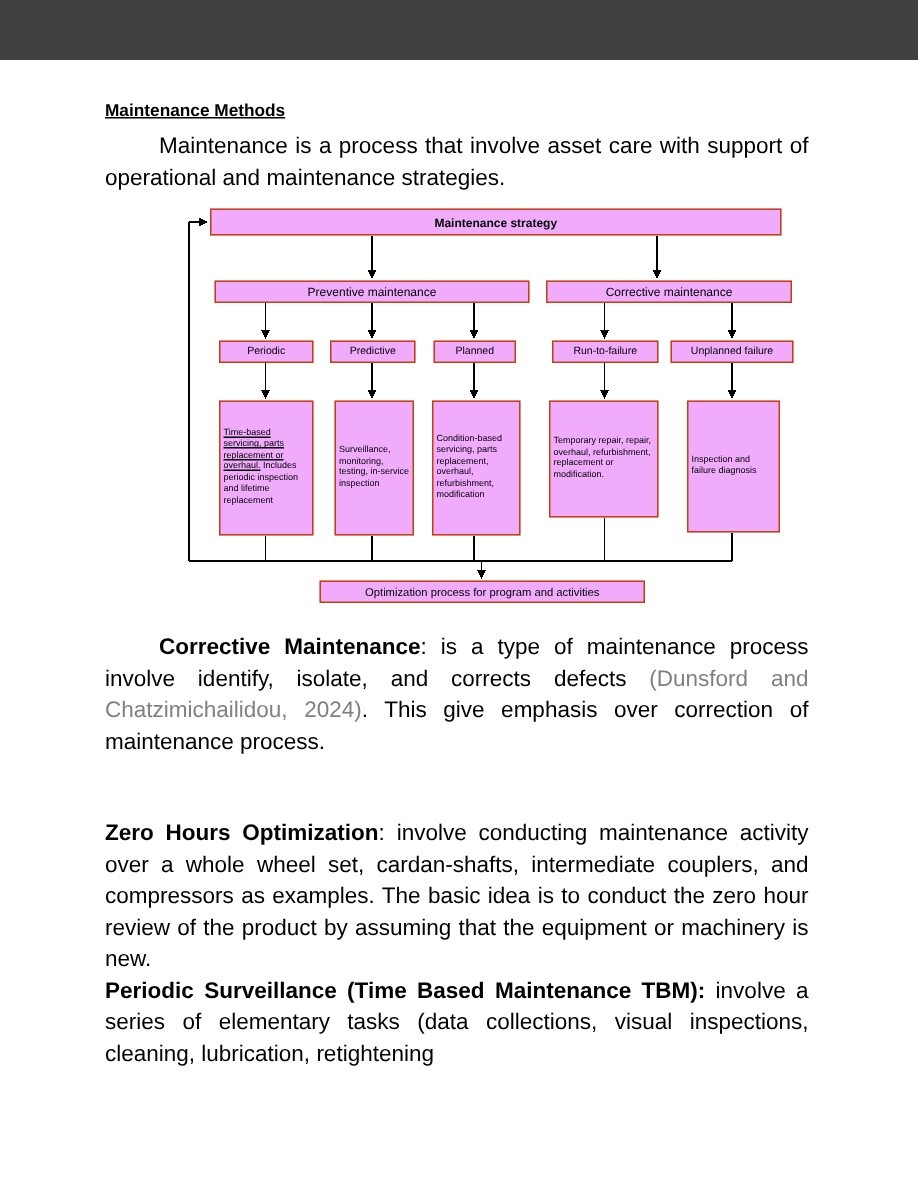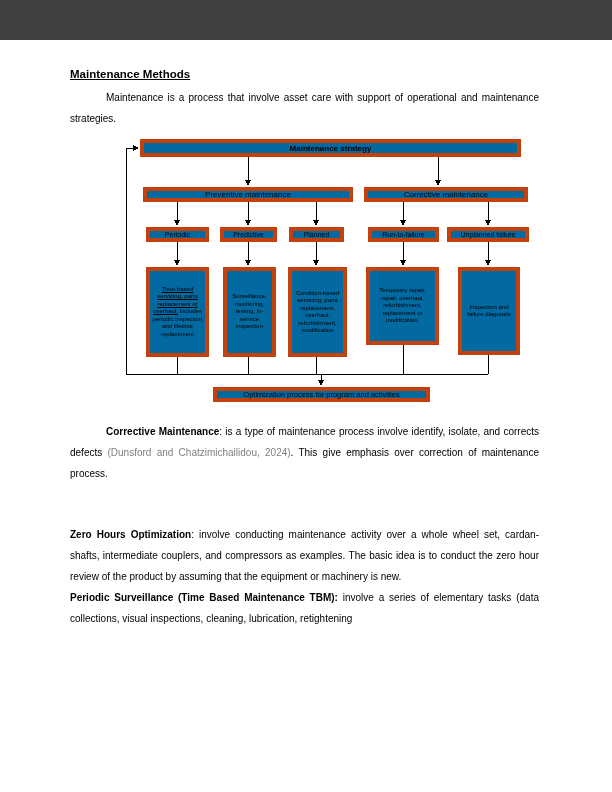--- a/index.html
+++ b/index.html
@@ -19,40 +19,40 @@
     width: 612px; height: 792px;
     background: #ffffff;
     padding: 26px 73px 0 70px;
     color: #000;
   }
   .title {
     font-size: 11.5px; font-weight: bold; text-decoration: underline;
     margin: 0 0 5px 0; line-height: 16px;
   }
   p.body {
-    font-size: 10px; line-height: 21px;
+    font-size: 15px; line-height: 21px;
     text-align: justify; margin: 0;
   }
   .indent { text-indent: 36px; }
   .gray { color: #808080; }
   .gap { height: 40px; }
 
   
   .flowchart {
     position: relative;
     width: 420px; height: 276px;
     margin: 8px 0 8px 46px;
   }
   .flowchart svg { position: absolute; top: 0; left: 0; }
   .fc-box {
     position: absolute;
-    border: 4px solid #c2410c;
-    background: #0369a1;
+    border: 1px solid #c2410c;
+    background: #f0abfc;
     display: flex; align-items: center; justify-content: center;
-    text-align: center;
+    text-align: left;
     color: #000;
   }
   .fc-root { font-size: 8px; font-weight: bold; }
   .fc-branch { font-size: 8px; }
   .fc-child { font-size: 7px; }
   .fc-detail { font-size: 6px; line-height: 7.5px; padding: 3px 2px; }
   .fc-footer { font-size: 7.5px; }
   .u { text-decoration: underline; }
 </style>
 </head>

